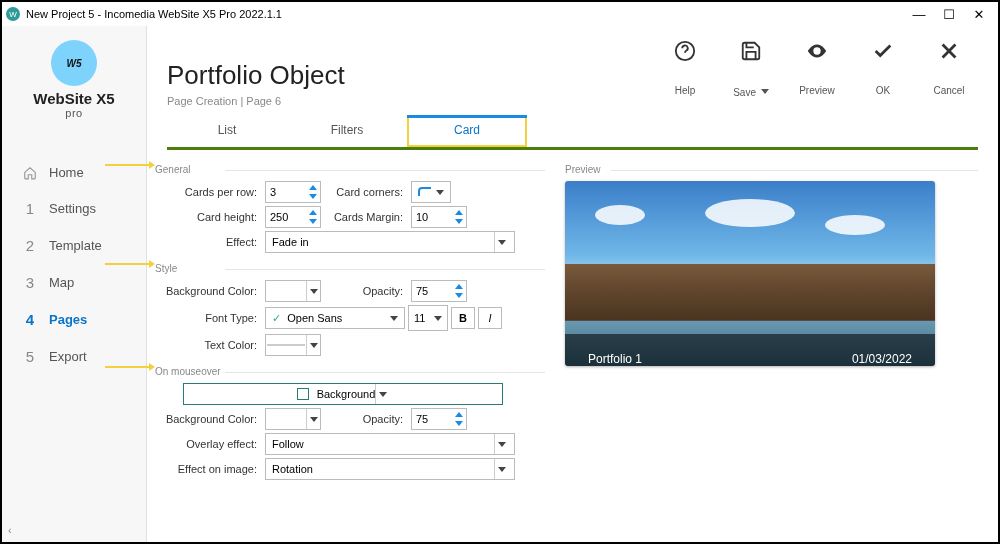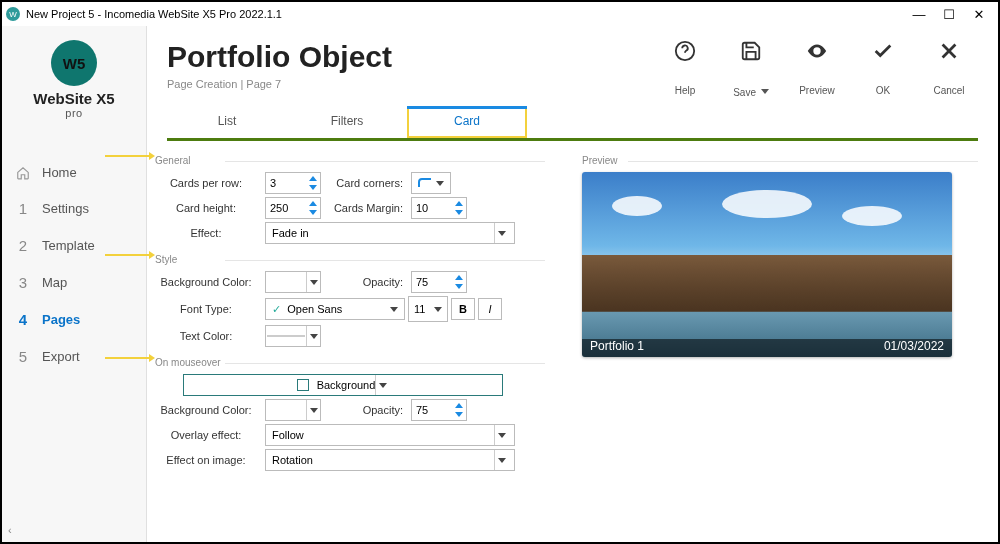--- a/index.html
+++ b/index.html
@@ -9,62 +9,62 @@
   
   .titlebar { height: 24px; display: flex; align-items: center; padding: 0 4px; font-size: 11px; }
   .titlebar .logo-small { width: 14px; height: 14px; border-radius: 50%; background: #2e9b9b; color:#fff; font-size:8px; display:flex;align-items:center;justify-content:center; margin-right:6px;}
   .titlebar .spacer { flex:1; }
   .titlebar .winbtn { width:30px; text-align:center; font-size:13px; cursor:pointer;}
   
   
   .body { flex:1; display:flex; min-height:0; }
   .sidebar { width:145px; background:#f7f7f7; border-right:1px solid #e0e0e0; display:flex; flex-direction:column; position:relative;}
   .brand { display:flex; flex-direction:column; align-items:center; padding:14px 0 6px;}
-  .brand-circle { width:46px; height:46px; border-radius:50%; background:#0f766e; display:flex; align-items:center; justify-content:center; color:#111; font-size:15px; font-weight:600; }
+  .brand-circle { width:46px; height:46px; border-radius:50%; background:#7dd3fc; display:flex; align-items:center; justify-content:center; color:#111; font-size:10px; font-weight:600; font-style:italic;}
   .brand-name { font-size:15px; font-weight:600; margin-top:4px; color:#222;}
   .brand-sub { font-size:11px; color:#555; letter-spacing:0.5px;}
-  .nav { margin-top:30px; display:flex; flex-direction:column; }
+  .nav { margin-top:30px; display:flex; flex-direction:column;padding-left:7px; }
   .nav-item { display:flex; align-items:center; gap:12px; padding:10px 14px; font-size:13px; color:#555; cursor:pointer; }
   .nav-item.active { color:#0b74c9; font-weight:600; }
   .nav-num { width:14px; text-align:center; font-size:15px; color:#888;}
   .nav-item.active .nav-num { color:#0b74c9; }
   .nav-ico { width:14px; height:14px; }
   .sidebar .collapse { position:absolute; bottom:6px; left:6px; font-size:11px; color:#888; cursor:pointer;}
   
   
   .main { flex:1; display:flex; flex-direction:column; min-width:0;}
   .header { display:flex; padding:14px 20px 0 20px; }
   .header-left { flex:1;}
-  .pg-title { font-size:30px; font-weight:700; color:#222; }
+  .pg-title { font-size:26px; font-weight:400; color:#222;margin-top:20px; }
   .breadcrumb { font-size:11px; color:#888; margin-top:4px;}
   .toolbar { display:flex; gap:20px; align-items:flex-start; padding-right:6px;}
   .tool { display:flex; flex-direction:column; align-items:center; width:46px; cursor:pointer; color:#333;gap:19px;}
   .tool svg { width:22px; height:22px; }
   .tool span { font-size:10px; margin-top:4px; color:#555;}
   
   
   .tabs { display:flex; border-bottom:3px solid #4d7c0f; margin:8px 20px 0 20px; position:relative; }
   .tab { flex:0 0 120px; text-align:center; padding:8px 0 10px; font-size:12px; color:#555; cursor:pointer; position:relative;}
   .tab.active { color:#0b74c9; }
   .tab.active::before { content:""; position:absolute; top:0; left:0; right:0; height:3px; background:#1a8ae2;}
   .tab.highlight { outline:2px solid #f3d13c; outline-offset:-2px;}
   
   
-  .content { display:flex; padding:4px 20px 10px 8px; gap:27px; flex:1; min-height:0;}
+  .content { display:flex; padding:4px 20px 10px 8px; gap:10px; flex:1; min-height:0;}
   .form-col { flex:0 0 390px; position:relative; }
   .preview-col { flex:1; padding-left:10px;}
   
   
   .section-label { font-size:10px; color:#888; margin:10px 0 6px 0; position:relative;}
   .section-label::after { content:""; position:absolute; left:70px; right:0; top:50%; border-top:1px solid #e5e5e5;}
   .yellow-arrow { position:absolute; left:-50px; width:44px; height:2px; background:#f3d13c;}
   .yellow-arrow::after { content:""; position:absolute; right:-6px; top:-3px; border-left:6px solid #f3d13c; border-top:4px solid transparent; border-bottom:4px solid transparent;}
   
   .form-row { display:flex; align-items:center; margin:3px 0; font-size:11px;}
-  .form-row .lab { flex:0 0 110px; text-align:center; padding-right:8px; color:#333;}
+  .form-row .lab { flex:0 0 110px; text-align:right; padding-right:8px; color:#333;}
   .form-row .lab2 { flex:0 0 80px; text-align:right; padding-right:8px; color:#333; margin-left:10px;}
   .ctrl { border:1px solid #bbb; height:22px; background:#fff; display:flex; align-items:center; font-size:11px;}
   .num { width:56px; padding:0 4px; position:relative;}
   .num .spin { position:absolute; right:1px; top:1px; bottom:1px; width:12px; display:flex; flex-direction:column;}
   .num .spin div { flex:1; display:flex; align-items:center; justify-content:center;}
   .num .spin svg { width:8px; height:5px; fill:#1a8ae2;}
   .select { width:250px; padding:0 6px; justify-content:space-between;}
   .select-wide { width:320px; padding:0 6px; justify-content:center;margin-left:28px;}
   .select .dd, .select-wide .dd, .color .dd { width:14px; text-align:center; color:#333; border-left:1px solid #ccc; height:100%; display:flex;align-items:center;justify-content:center;}
   .color { width:56px; display:flex; }
@@ -75,21 +75,21 @@
   .sel-outlined { border:1px solid #2a7a7a !important; }
   .sel-outlined .pre-icon { width:12px;height:12px;border:1px solid #2a7a7a; margin-right:8px;}
   
   
   .prev-label { font-size:10px; color:#888; margin:10px 0 6px 0; position:relative;}
   .prev-label::after { content:""; position:absolute; left:46px; right:0; top:50%; border-top:1px solid #e5e5e5;}
   .card { width:370px; height:185px; border-radius:3px; overflow:hidden; position:relative; background:linear-gradient(#3b7ec9 0%, #6fb7e8 40%, #b7dcf3 55%, #87b7cf 60%, #3b6a82 100%); box-shadow:0 1px 3px rgba(0,0,0,.3);}
   .card .clouds { position:absolute; top:14px; left:0; right:0; height:60px;}
   .card .clouds div { position:absolute; background:#fff; border-radius:50%; opacity:.85;}
   .pier { position:absolute; bottom:32px; left:0; right:0; height:70px; background:linear-gradient(#7a5a3c,#4a3420); transform:perspective(300px) rotateX(48deg); transform-origin:top;}
-  .card .bar { position:absolute; bottom:0; left:0; right:0; height:18px; background:rgba(0,0,0,.55); color:#fff; display:flex; align-items:flex-start; justify-content:space-between; padding:0 8px; font-size:12px;}
+  .card .bar { position:absolute; bottom:0; left:0; right:0; height:32px; background:rgba(0,0,0,.55); color:#fff; display:flex; align-items:flex-end; justify-content:space-between; padding:0 23px; font-size:12px;}
   
   
   .chev-down { width:0;height:0;border-left:4px solid transparent;border-right:4px solid transparent;border-top:5px solid #444; display:inline-block;}
 </style>
 </head>
 <body>
 
 <div class="frame">
 
   <div class="titlebar">
@@ -137,21 +137,21 @@
           <span>Export</span>
         </div>
       </div>
       <div class="collapse">‹</div>
     </div>
 
     <div class="main">
       <div class="header">
         <div class="header-left">
           <div class="pg-title">Portfolio Object</div>
-          <div class="breadcrumb">Page Creation | Page 7</div>
+          <div class="breadcrumb">Page Creation | Page 6</div>
         </div>
         <div class="toolbar">
           <div class="tool">
             <svg viewBox="0 0 24 24" fill="none" stroke="#333" stroke-width="2">
                 <circle cx="12" cy="12" r="10"></circle>
                 <path d="M9 9a3 3 0 1 1 4.2 2.7c-.8.5-1.2 1-1.2 2.3M12 18h.01"></path>
               </svg>
             <span>Help</span>
           </div>
           <div class="tool">

